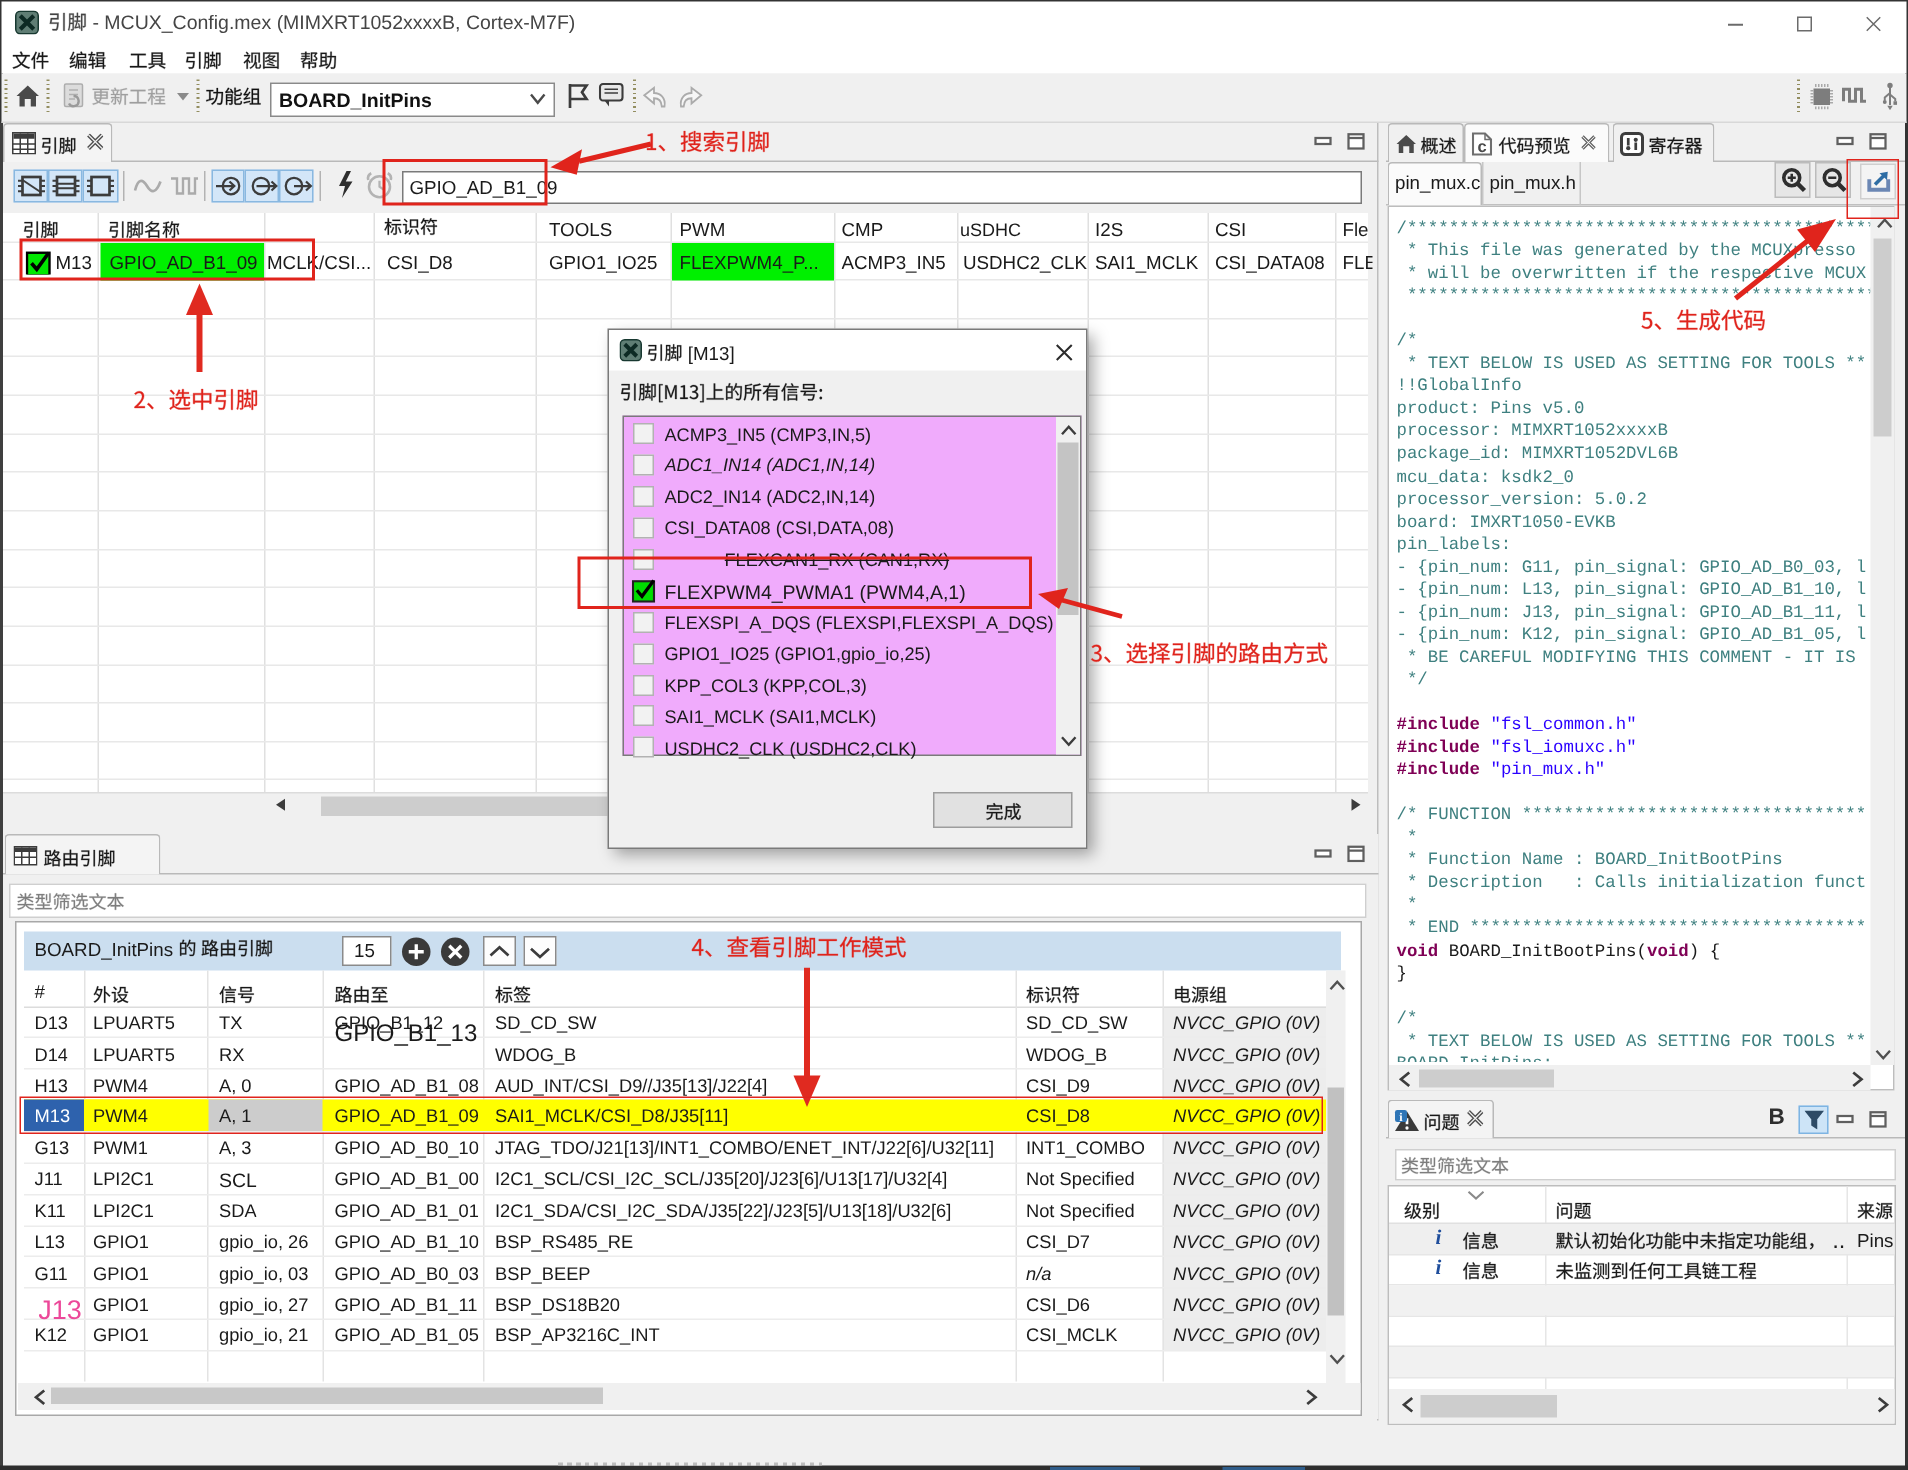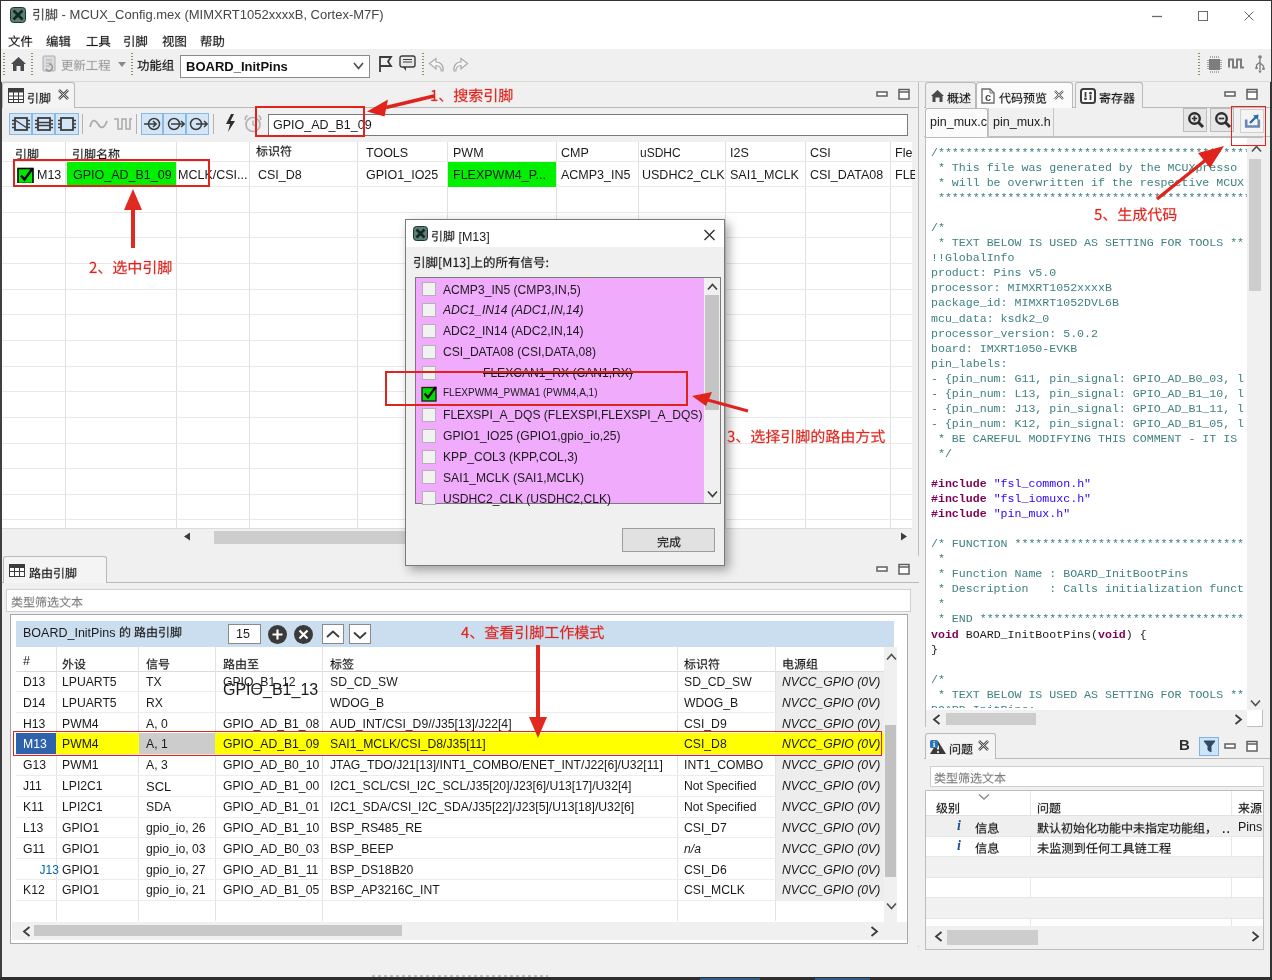--- a/index.html
+++ b/index.html
@@ -626,21 +626,21 @@
 <div class="cell" style="left:771.5px;top:206.3px;font-size:12.2px;font-style:italic">NVCC_GPIO (0V)</div>
 <div class="hline" style="left:5.5px;top:243.7px;width:868px;background:#ececec"></div>
 <div class="cell" style="left:12.5px;top:227.1px;font-size:12.2px;color:#1a1a1a">G11</div>
 <div class="cell" style="left:51.5px;top:227.1px;font-size:12.2px">GPIO1</div>
 <div class="cell" style="left:135.5px;top:227.1px;font-size:12.2px">gpio_io, 03</div>
 <div class="cell" style="left:212.5px;top:227.1px;font-size:12.2px">GPIO_AD_B0_03</div>
 <div class="cell" style="left:319.5px;top:227.1px;font-size:12.2px;width:340px">BSP_BEEP</div>
 <div class="cell" style="left:673.5px;top:227.1px;font-size:12.2px;font-style:italic;">n/a</div>
 <div class="cell" style="left:771.5px;top:227.1px;font-size:12.2px;font-style:italic">NVCC_GPIO (0V)</div>
 <div class="hline" style="left:5.5px;top:264.5px;width:868px;background:#ececec"></div>
-<div class="cell" style="left:29px;top:248.0px;font-size:12px;color:#0369a1">J13</div>
+<div class="cell" style="left:15px;top:248.0px;font-size:18px;color:#ec4899">J13</div>
 <div class="cell" style="left:51.5px;top:248.0px;font-size:12.2px">GPIO1</div>
 <div class="cell" style="left:135.5px;top:248.0px;font-size:12.2px">gpio_io, 27</div>
 <div class="cell" style="left:212.5px;top:248.0px;font-size:12.2px">GPIO_AD_B1_11</div>
 <div class="cell" style="left:319.5px;top:248.0px;font-size:12.2px;width:340px">BSP_DS18B20</div>
 <div class="cell" style="left:673.5px;top:248.0px;font-size:12.2px;">CSI_D6</div>
 <div class="cell" style="left:771.5px;top:248.0px;font-size:12.2px;font-style:italic">NVCC_GPIO (0V)</div>
 <div class="hline" style="left:5.5px;top:285.4px;width:868px;background:#ececec"></div>
 <div class="cell" style="left:12.5px;top:268.8px;font-size:12.2px;color:#1a1a1a">K12</div>
 <div class="cell" style="left:51.5px;top:268.8px;font-size:12.2px">GPIO1</div>
 <div class="cell" style="left:135.5px;top:268.8px;font-size:12.2px">gpio_io, 21</div>
@@ -992,21 +992,21 @@
 <div class="ab" style="left:6px;top:46.1px;width:14px;height:14px;background:#f2f2f2;border:1px solid #b2b2b2"></div>
 <div class="cell" style="left:27px;top:46.3px;font-size:12.1px;">ADC2_IN14 (ADC2,IN,14)</div>
 <div class="ab" style="left:6px;top:67.0px;width:14px;height:14px;background:#f2f2f2;border:1px solid #b2b2b2"></div>
 <div class="cell" style="left:27px;top:67.2px;font-size:12.1px;">CSI_DATA08 (CSI,DATA,08)</div>
 <div class="ab" style="left:6px;top:87.9px;width:14px;height:14px;background:#f2f2f2;border:1px solid #b2b2b2"></div>
 <div class="cell" style="left:27px;top:88.1px;font-size:12.1px;text-decoration:line-through;margin-left:40px;">FLEXCAN1_RX (CAN1,RX)</div>
 <svg class="ab" style="left:5px;top:108.2px" width="17" height="16">
         <rect x="1" y="1.5" width="14" height="13.5" fill="#00dd00" stroke="#222" stroke-width="1.4"></rect>
         <path d="M3.6 7.5 L7 11.5 L14.8 1" fill="none" stroke="#000" stroke-width="2.2"></path>
       </svg>
-<div class="cell" style="left:27px;top:109.0px;font-size:10px;">FLEXPWM4_PWMA1 (PWM4,A,1)</div>
+<div class="cell" style="left:27px;top:109.0px;font-size:13px;">FLEXPWM4_PWMA1 (PWM4,A,1)</div>
 <div class="ab" style="left:6px;top:129.7px;width:14px;height:14px;background:#f2f2f2;border:1px solid #b2b2b2"></div>
 <div class="cell" style="left:27px;top:129.9px;font-size:12.1px;">FLEXSPI_A_DQS (FLEXSPI,FLEXSPI_A_DQS)</div>
 <div class="ab" style="left:6px;top:150.6px;width:14px;height:14px;background:#f2f2f2;border:1px solid #b2b2b2"></div>
 <div class="cell" style="left:27px;top:150.8px;font-size:12.1px;">GPIO1_IO25 (GPIO1,gpio_io,25)</div>
 <div class="ab" style="left:6px;top:171.5px;width:14px;height:14px;background:#f2f2f2;border:1px solid #b2b2b2"></div>
 <div class="cell" style="left:27px;top:171.7px;font-size:12.1px;">KPP_COL3 (KPP,COL,3)</div>
 <div class="ab" style="left:6px;top:192.4px;width:14px;height:14px;background:#f2f2f2;border:1px solid #b2b2b2"></div>
 <div class="cell" style="left:27px;top:192.6px;font-size:12.1px;">SAI1_MCLK (SAI1,MCLK)</div>
 <div class="ab" style="left:6px;top:213.3px;width:14px;height:14px;background:#f2f2f2;border:1px solid #b2b2b2"></div>
 <div class="cell" style="left:27px;top:213.5px;font-size:12.1px;">USDHC2_CLK (USDHC2,CLK)</div>

